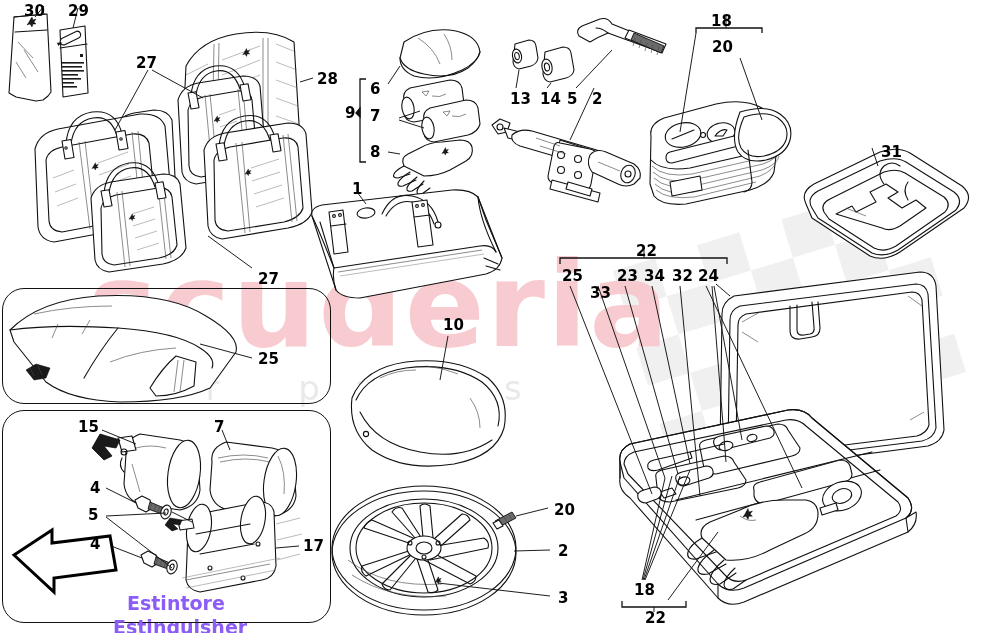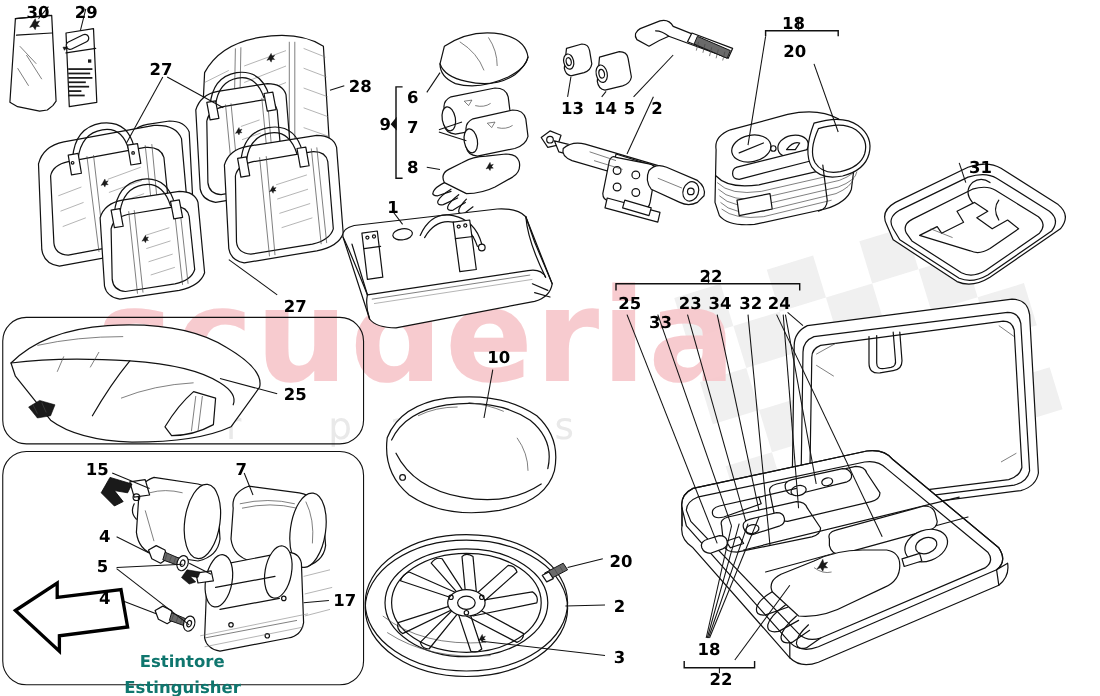--- a/index.html
+++ b/index.html
@@ -40,21 +40,21 @@
   
   .cal{
     position:absolute;
     font-family:"DejaVu Sans", sans-serif;
     font-size:15px;font-weight:700;color:#000;
     white-space:nowrap;line-height:1;
   }
   .bigtxt{
     position:absolute;
     font-family:"DejaVu Sans", sans-serif;
-    font-weight:700;color:#0f766e;font-size:15px;white-space:nowrap;
+    font-weight:700;color:#8b5cf6;font-size:19px;white-space:nowrap;
   }
   svg.ink{position:absolute;left:0;top:0;width:1000px;height:633px;overflow:visible;}
   .ink *{vector-effect:non-scaling-stroke;}
   .s{fill:none;stroke:#111;stroke-width:1.1;stroke-linejoin:round;stroke-linecap:round;}
   .sw{fill:#fff;stroke:#111;stroke-width:1.1;stroke-linejoin:round;stroke-linecap:round;}
   .thin{fill:none;stroke:#444;stroke-width:.62;}
   .thin2{fill:none;stroke:#777;stroke-width:.5;}
   .lead{fill:none;stroke:#111;stroke-width:.95;}
   .brk{fill:none;stroke:#111;stroke-width:1.3;}
   .fillgray{fill:#6a6a6a;stroke:#111;stroke-width:.9;}

